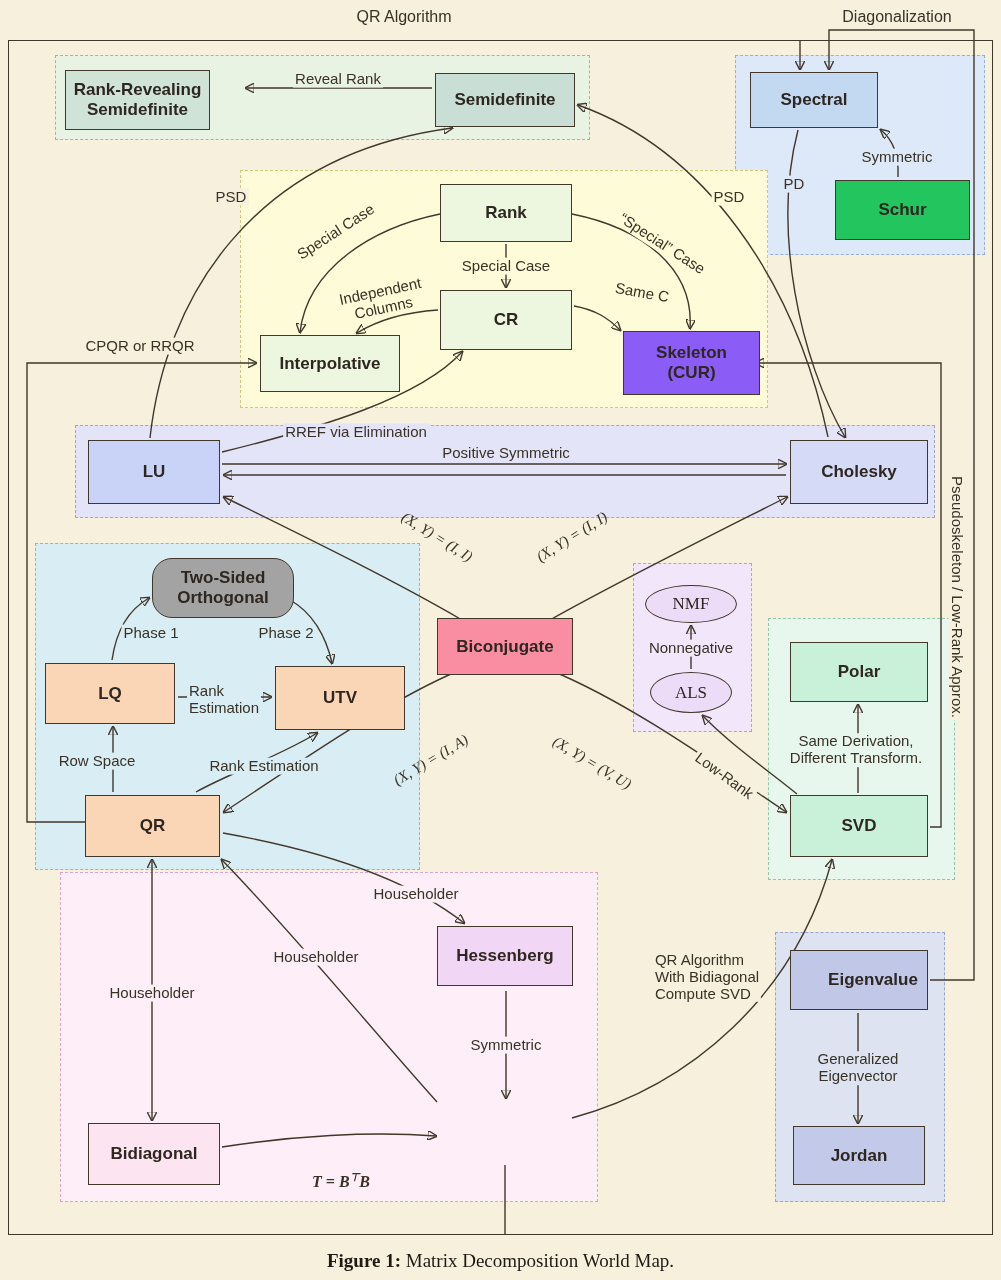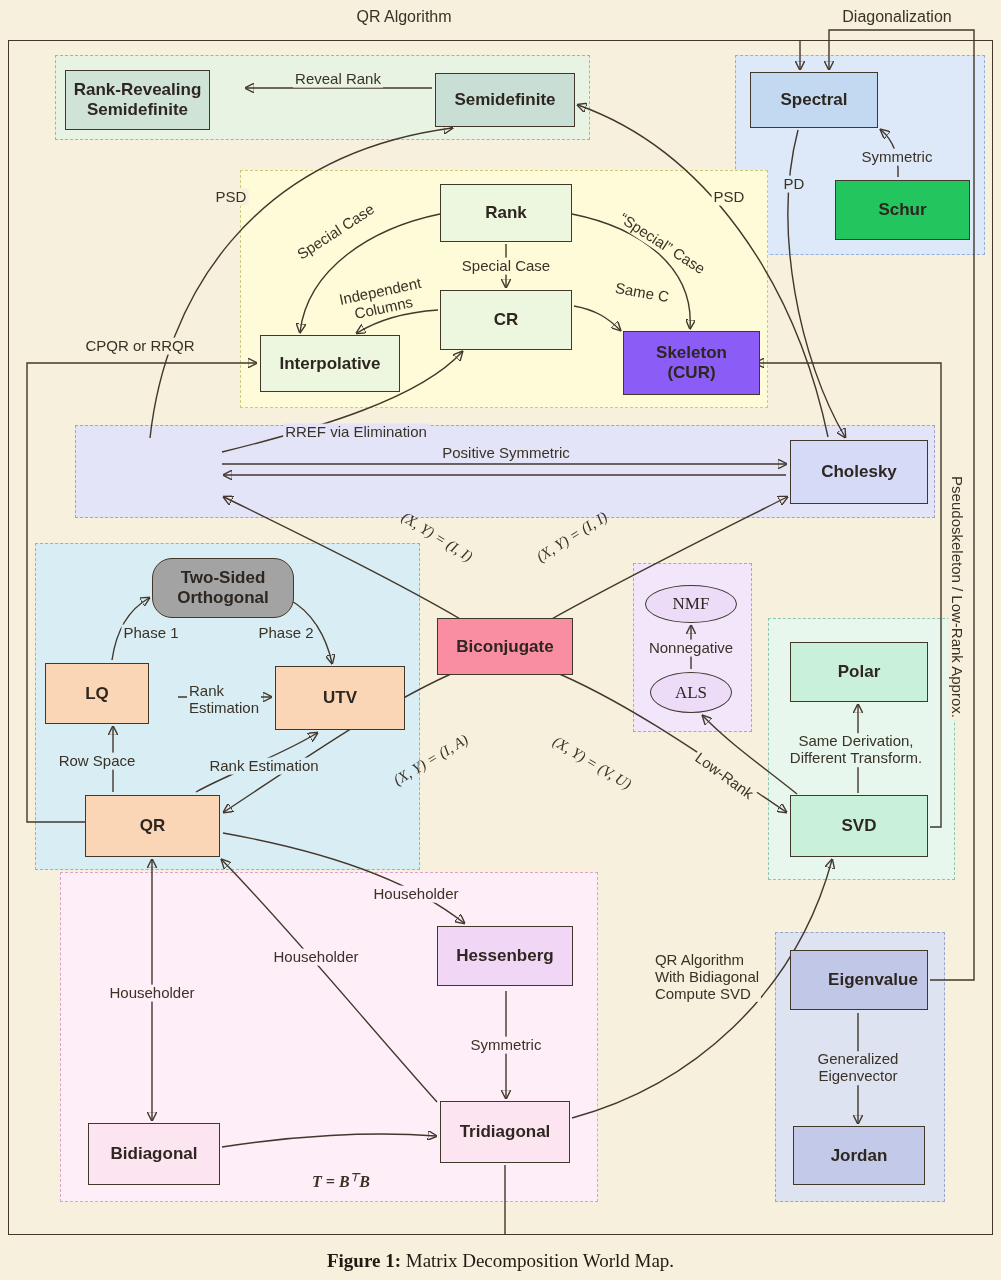--- a/index.html
+++ b/index.html
@@ -127,28 +127,31 @@
   <div class="node" style="left:440px;top:290px;width:132px;height:60px;background:#edf6df;">
     <span>CR</span>
   </div>
   <div class="node" style="left:260px;top:335px;width:140px;height:57px;background:#edf6df;">
     <span>Interpolative</span>
   </div>
   <div class="node" style="left:615px;top:331px;width:137px;height:64px;background:#8b5cf6;margin-left:8px;">
     <span>Skeleton</span>
     <span>(CUR)</span>
   </div>
+  <div class="node" style="left:88px;top:440px;width:132px;height:64px;background:#c9d3f7;">
+    <span>LU</span>
+  </div>
   <div class="node" style="left:790px;top:440px;width:138px;height:64px;background:#d5daf6;">
     <span>Cholesky</span>
   </div>
   <div class="node" style="left:152px;top:558px;width:142px;height:60px;background:#a3a3a3;border-radius:20px;">
     <span>Two-Sided</span>
     <span>Orthogonal</span>
   </div>
-  <div class="node" style="left:45px;top:663px;width:104px;height:61px;background:#fbd6b6;">
+  <div class="node" style="left:45px;top:663px;width:130px;height:61px;background:#fbd6b6;">
     <span>LQ</span>
   </div>
   <div class="node" style="left:275px;top:666px;width:130px;height:64px;background:#fbd6b6;">
     <span>UTV</span>
   </div>
   <div class="node" style="left:85px;top:795px;width:135px;height:62px;background:#fbd6b6;">
     <span>QR</span>
   </div>
   <div class="node" style="left:437px;top:618px;width:136px;height:57px;background:#f98da1;">
     <span>Biconjugate</span>
@@ -166,23 +169,20 @@
     <span>SVD</span>
   </div>
   <div class="node" style="left:790px;top:950px;width:138px;height:60px;background:#c0c7e7;padding-left:28px;">
     <span>Eigenvalue</span>
   </div>
   <div class="node" style="left:793px;top:1126px;width:132px;height:59px;background:#c3c9e8;">
     <span>Jordan</span>
   </div>
   <div class="node" style="left:437px;top:926px;width:136px;height:60px;background:#f1d6f5;">
     <span>Hessenberg</span>
-  </div>
-  <div class="node" style="left:440px;top:1101px;width:130px;height:62px;background:#fce4f1;">
-    <span>Tridiagonal</span>
   </div>
   <div class="node" style="left:88px;top:1123px;width:132px;height:62px;background:#fce4f1;">
     <span>Bidiagonal</span>
   </div>
 
   <div class="elabel" style="left:404px;top:17px;font-size:16px;">QR Algorithm</div>
   <div class="elabel" style="left:897px;top:17px;font-size:16px;background:#f6f0dd;">Diagonalization</div>
 
   <div class="elabel" style="left:338px;top:79px;background:#e9f3e4;">Reveal Rank</div>
   <div class="elabel" style="left:897px;top:157px;background:#dde9f8;">Symmetric</div>

